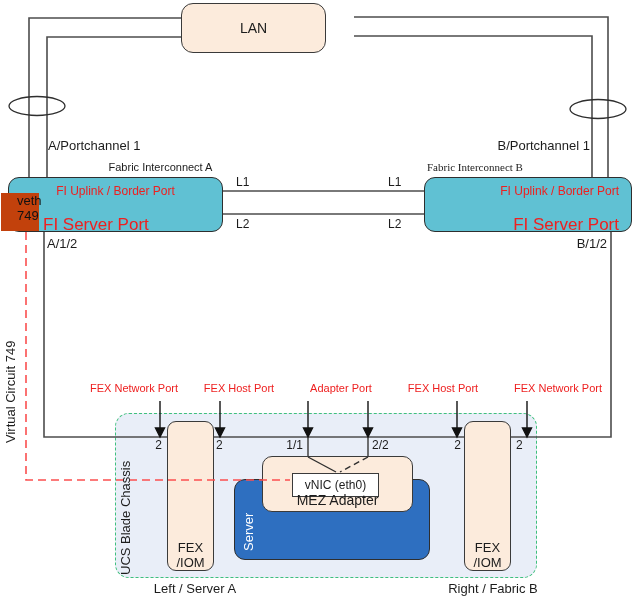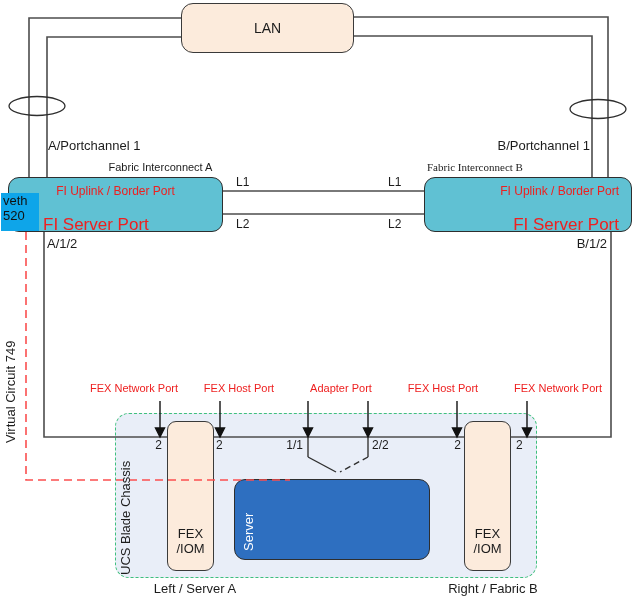--- a/index.html
+++ b/index.html
@@ -9,32 +9,32 @@
   }
   .stage svg{position:absolute;left:0;top:0;}
   .layer-under{z-index:1;}
   .layer-over{z-index:3;}
   .lbl{position:absolute;white-space:nowrap;z-index:4;line-height:1.1;}
   .red{color:#ee2020;}
   .rot{transform:rotate(-90deg);transform-origin:left top;}
   .box{position:absolute;box-sizing:border-box;z-index:2;}
   .peach{background:#fcebdc;border:1.6px solid #3a3a3a;border-radius:12px;}
   .teal{background:#60c1d3;border:1.8px solid #2e2e2e;border-radius:11px;}
-  .lan{left:181px;top:3px;width:173px;height:50px;display:flex;align-items:center;justify-content:center;font-size:14px;}
+  .lan{left:181px;top:3px;width:145px;height:50px;display:flex;align-items:center;justify-content:center;font-size:14px;}
   .fi{height:55px;}
   .fi-a{left:8px;top:177px;width:215px;}
   .fi-b{left:424px;top:177px;width:208px;}
   .fi .uplink{position:absolute;top:6px;left:0;right:0;text-align:center;font-size:12px;}
   .fi-b .uplink{text-align:right;right:12px;left:auto;}
   .fi .srvport{position:absolute;top:37px;font-size:17px;}
   .fi-a .srvport{left:34px;}
   .fi-b .srvport{right:12px;}
-  .veth{position:absolute;left:-8px;top:15px;width:38px;height:38px;background:#0ea5e9;font-size:13px;color:#111;padding-left:2px;box-sizing:border-box;}
+  .veth{position:absolute;left:-8px;top:15px;width:38px;height:38px;background:#c2410c;font-size:13px;color:#111;padding-left:16px;box-sizing:border-box;}
   .chassis{left:115px;top:413px;width:422px;height:165px;background:#e9eef8;border:1.7px dashed #3fc07d;border-radius:14px;z-index:0;position:absolute;box-sizing:border-box;}
-  .fex{width:47px;height:150px;top:421px;display:flex;flex-direction:column;justify-content:flex-end;align-items:center;padding-bottom:14px;font-size:13px;border-radius:9px;box-sizing:border-box;}
+  .fex{width:47px;height:150px;top:421px;display:flex;flex-direction:column;justify-content:flex-end;align-items:center;font-size:13px;border-radius:9px;box-sizing:border-box;}
   .fex-a{left:167px;}
   .fex-b{left:464px;}
   .server{left:234px;top:479px;width:196px;height:81px;background:#2e6fc0;border:1.6px solid #2e2e2e;border-radius:11px;}
   .server .srvlbl{position:absolute;left:6px;top:71px;width:55px;font-size:13px;color:#fff;}
   .mez{left:262px;top:456px;width:151px;height:56px;border-radius:10px;}
   .mez .mezlbl{position:absolute;left:0;right:0;bottom:3px;text-align:center;font-size:14px;}
   .vnic{position:absolute;left:29px;top:16px;width:87px;height:24px;background:#fff;border:1.3px solid #3a3a3a;display:flex;align-items:center;justify-content:center;font-size:12px;box-sizing:border-box;}
   .callout{font-size:11px;text-align:center;width:100px;top:382px;}
   .portnum{font-size:12px;top:439px;}
   .footer{font-size:13px;width:110px;text-align:center;top:582px;}
@@ -66,21 +66,21 @@
   </svg>
 
   <div class="box peach lan">
     <span>LAN</span>
   </div>
 
   <div class="box teal fi fi-a">
     <div class="uplink red">FI Uplink / Border Port</div>
     <div class="veth">
       <div>veth</div>
-      <div>520</div>
+      <div>749</div>
     </div>
     <div class="srvport red">FI Server Port</div>
   </div>
 
   <div class="box teal fi fi-b">
     <div class="uplink red">FI Uplink / Border Port</div>
     <div class="srvport red">FI Server Port</div>
   </div>
 
   <div class="box peach fex fex-a">
@@ -89,20 +89,26 @@
   </div>
   <div class="box peach fex fex-b">
     <span>FEX</span>
     <span>/IOM</span>
   </div>
 
   <div class="box server">
     <span class="srvlbl rot">Server</span>
   </div>
 
+  <div class="box peach mez">
+    <div class="vnic">
+      <span>vNIC (eth0)</span>
+    </div>
+    <div class="mezlbl">MEZ Adapter</div>
+  </div>
 
   <svg class="layer-over" width="640" height="599" viewBox="0 0 640 599">
     <path d="M308,457 L336,472" fill="none" stroke="#2e2e2e" stroke-width="1.4"></path>
     <path d="M368,457 L340,472" fill="none" stroke="#2e2e2e" stroke-width="1.4" stroke-dasharray="6,4"></path>
     <path d="M26,232 V480 H290" fill="none" stroke="#fb4f4f" stroke-width="1.6" stroke-dasharray="8,5"></path>
     <g stroke="#111" stroke-width="1.4" fill="#111">
       <g>
           <line x1="160" y1="401" x2="160" y2="429"></line>
           <polygon points="155.5,428 164.5,428 160,437"></polygon>
         </g>

